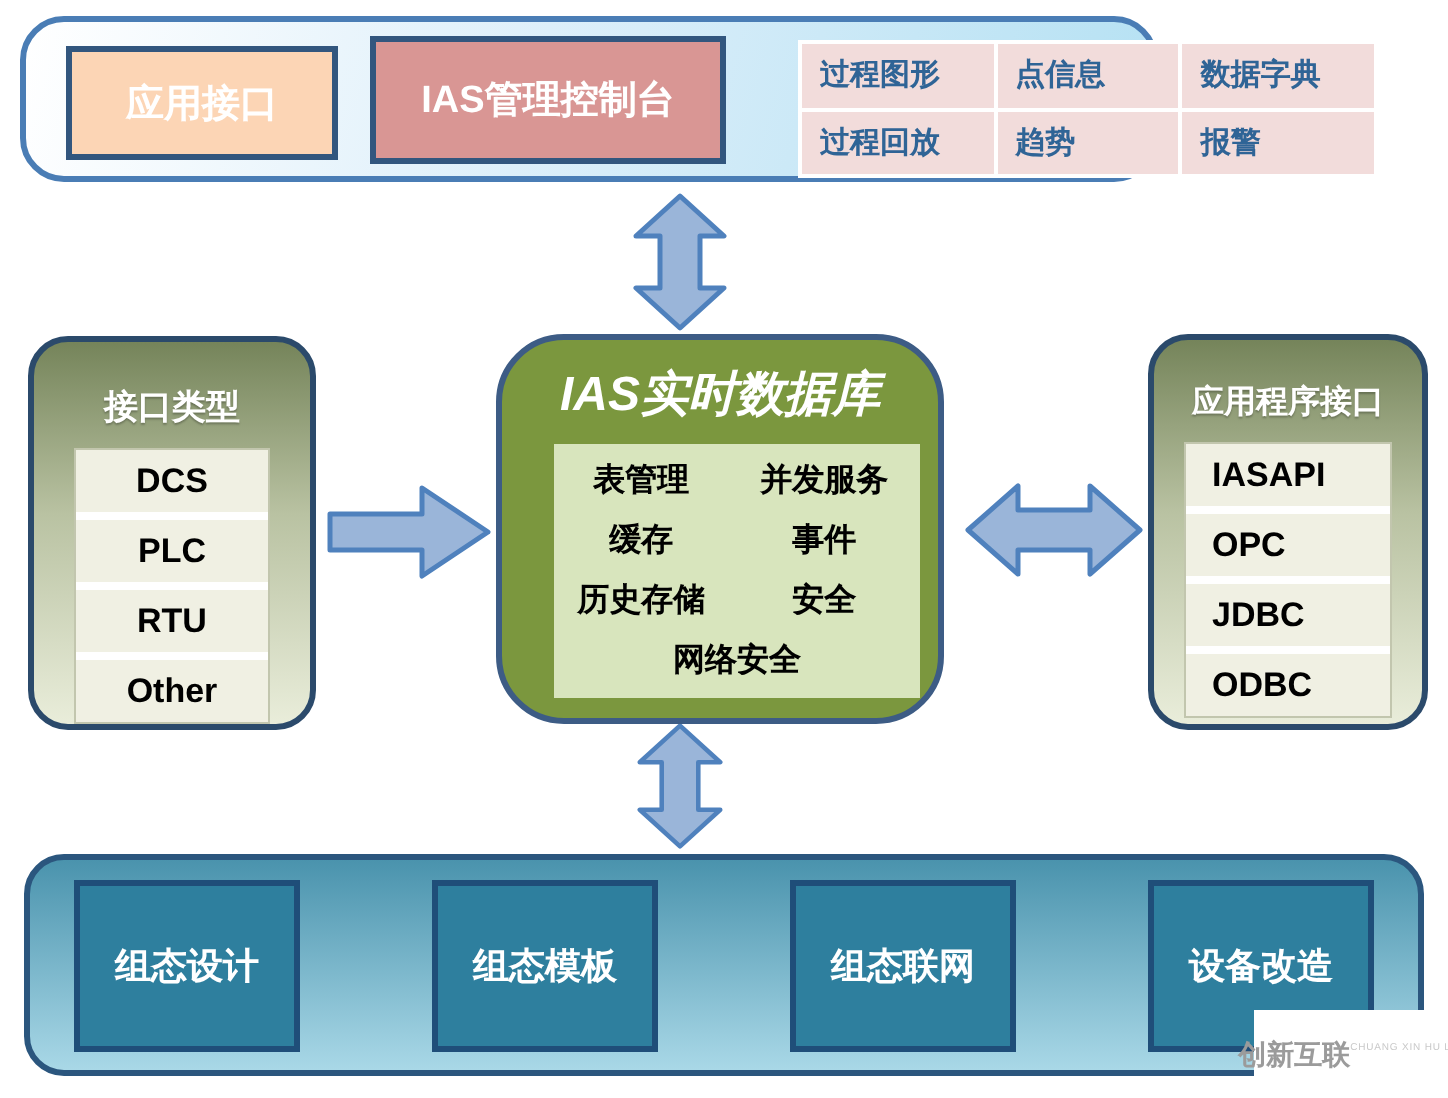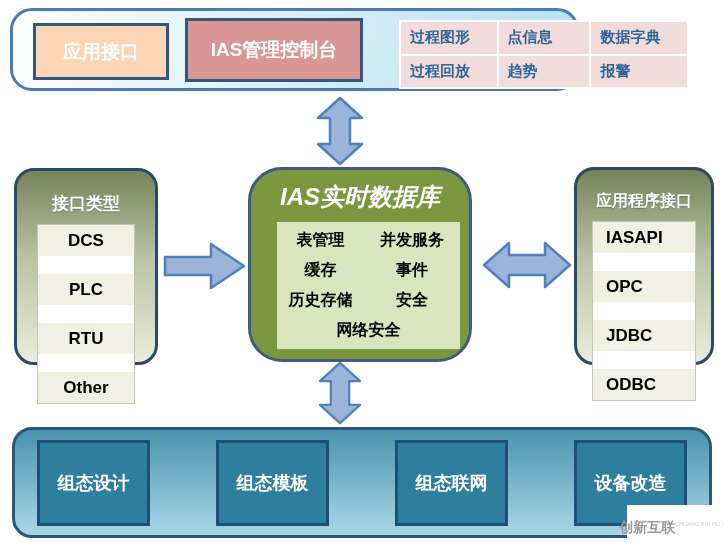--- a/index.html
+++ b/index.html
@@ -41,21 +41,21 @@
     box-sizing:border-box;
   }
   .panel.left{left:14px;top:168px;width:144px;height:197px;}
   .panel.right{left:574px;top:167px;width:140px;height:198px;}
   .panel .ptitle{
     text-align:center;color:#fff;font-weight:bold;font-size:17px;margin-top:21px;
     text-shadow:0 1px 1px rgba(0,0,0,.25);white-space:nowrap;
   }
   .panel.right .ptitle{font-size:16px;}
   .plist{
-    margin:9px auto 0;width:96px;display:flex;flex-direction:column;gap:18px;
+    margin:9px auto 0;width:96px;display:flex;flex-direction:column;gap:4px;
     background:#fff;border:1px solid #c2c6ae;
   }
   .panel.right .plist{width:102px;}
   .pcell{
     background:var(--list-cell,#f0f0e3);height:31px;display:flex;align-items:center;
     justify-content:center;font-weight:bold;font-size:17px;color:#000;
   }
   .panel.right .pcell{justify-content:flex-start;padding-left:13px;box-sizing:border-box;}
   
   .center-panel{

